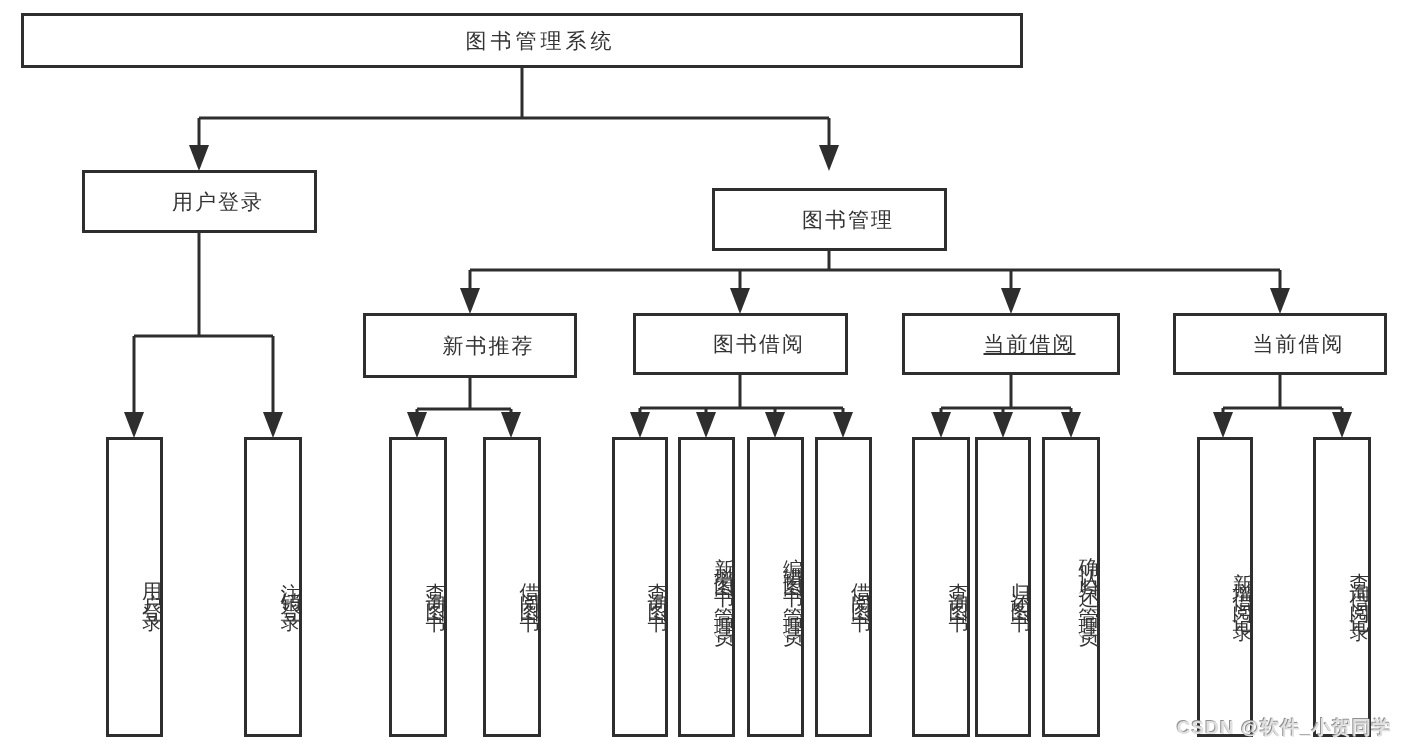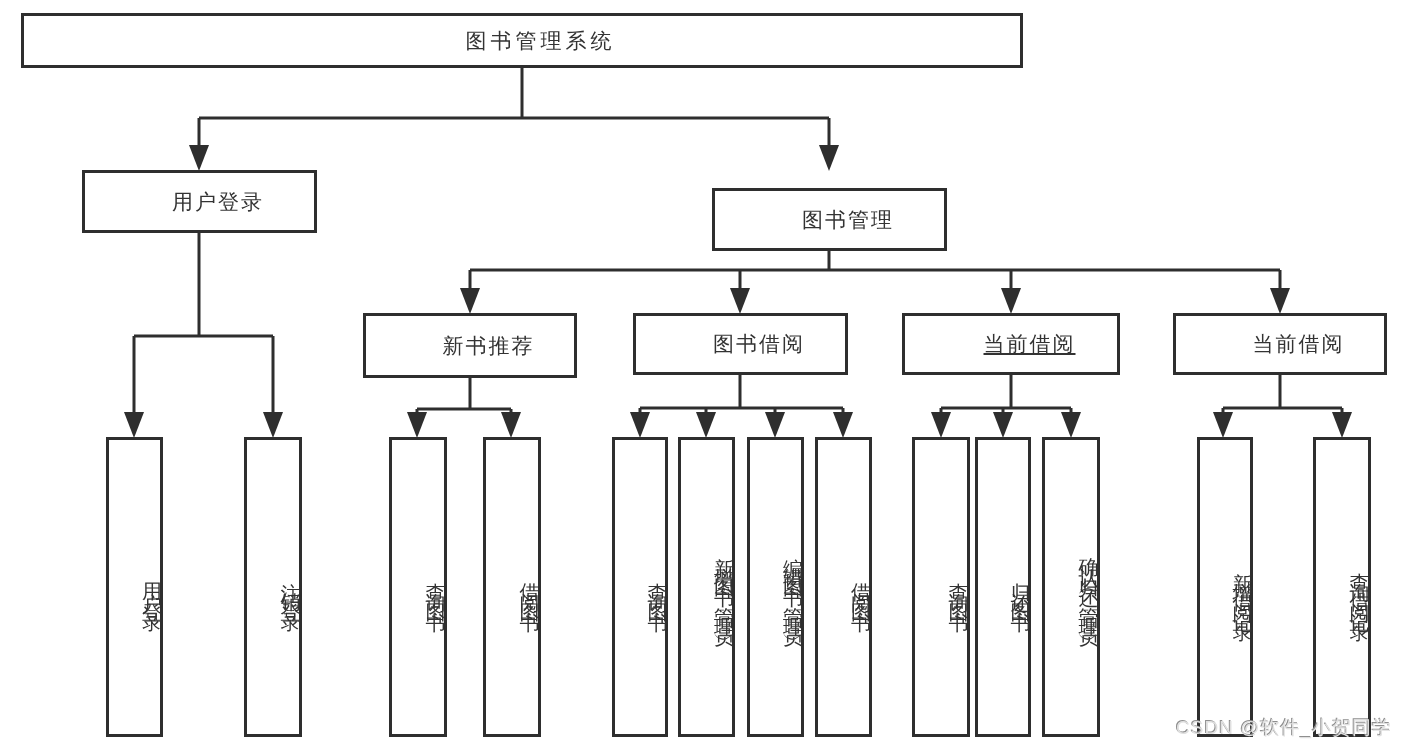--- a/index.html
+++ b/index.html
@@ -15,21 +15,21 @@
   .hbox{font-size:21px;letter-spacing:2px;}
   .hbox.root{letter-spacing:4px;}
   .vbox{
     font-size:20px;letter-spacing:10px;
     writing-mode:vertical-lr;-webkit-writing-mode:vertical-lr;text-orientation:upright;
   }
   .vbox span{display:block;}
   #watermark{
     position:absolute;right:13px;bottom:6px;z-index:3;
     font-size:19px;letter-spacing:1px;color:#e0e0e0;
-    text-shadow:-1px -1px 0 #8f8f8f;white-space:nowrap;
+    text-shadow:-1px -1px 0 #8f8f8f;white-space:nowrap;font-weight:bold;
   }
 </style>
 </head>
 <body>
 
 <div id="canvas">
 
   <svg id="connectors" viewBox="0 0 1405 747" xmlns="http://www.w3.org/2000/svg">
     <g stroke="#2e2e2e" stroke-width="3" fill="none">
 

